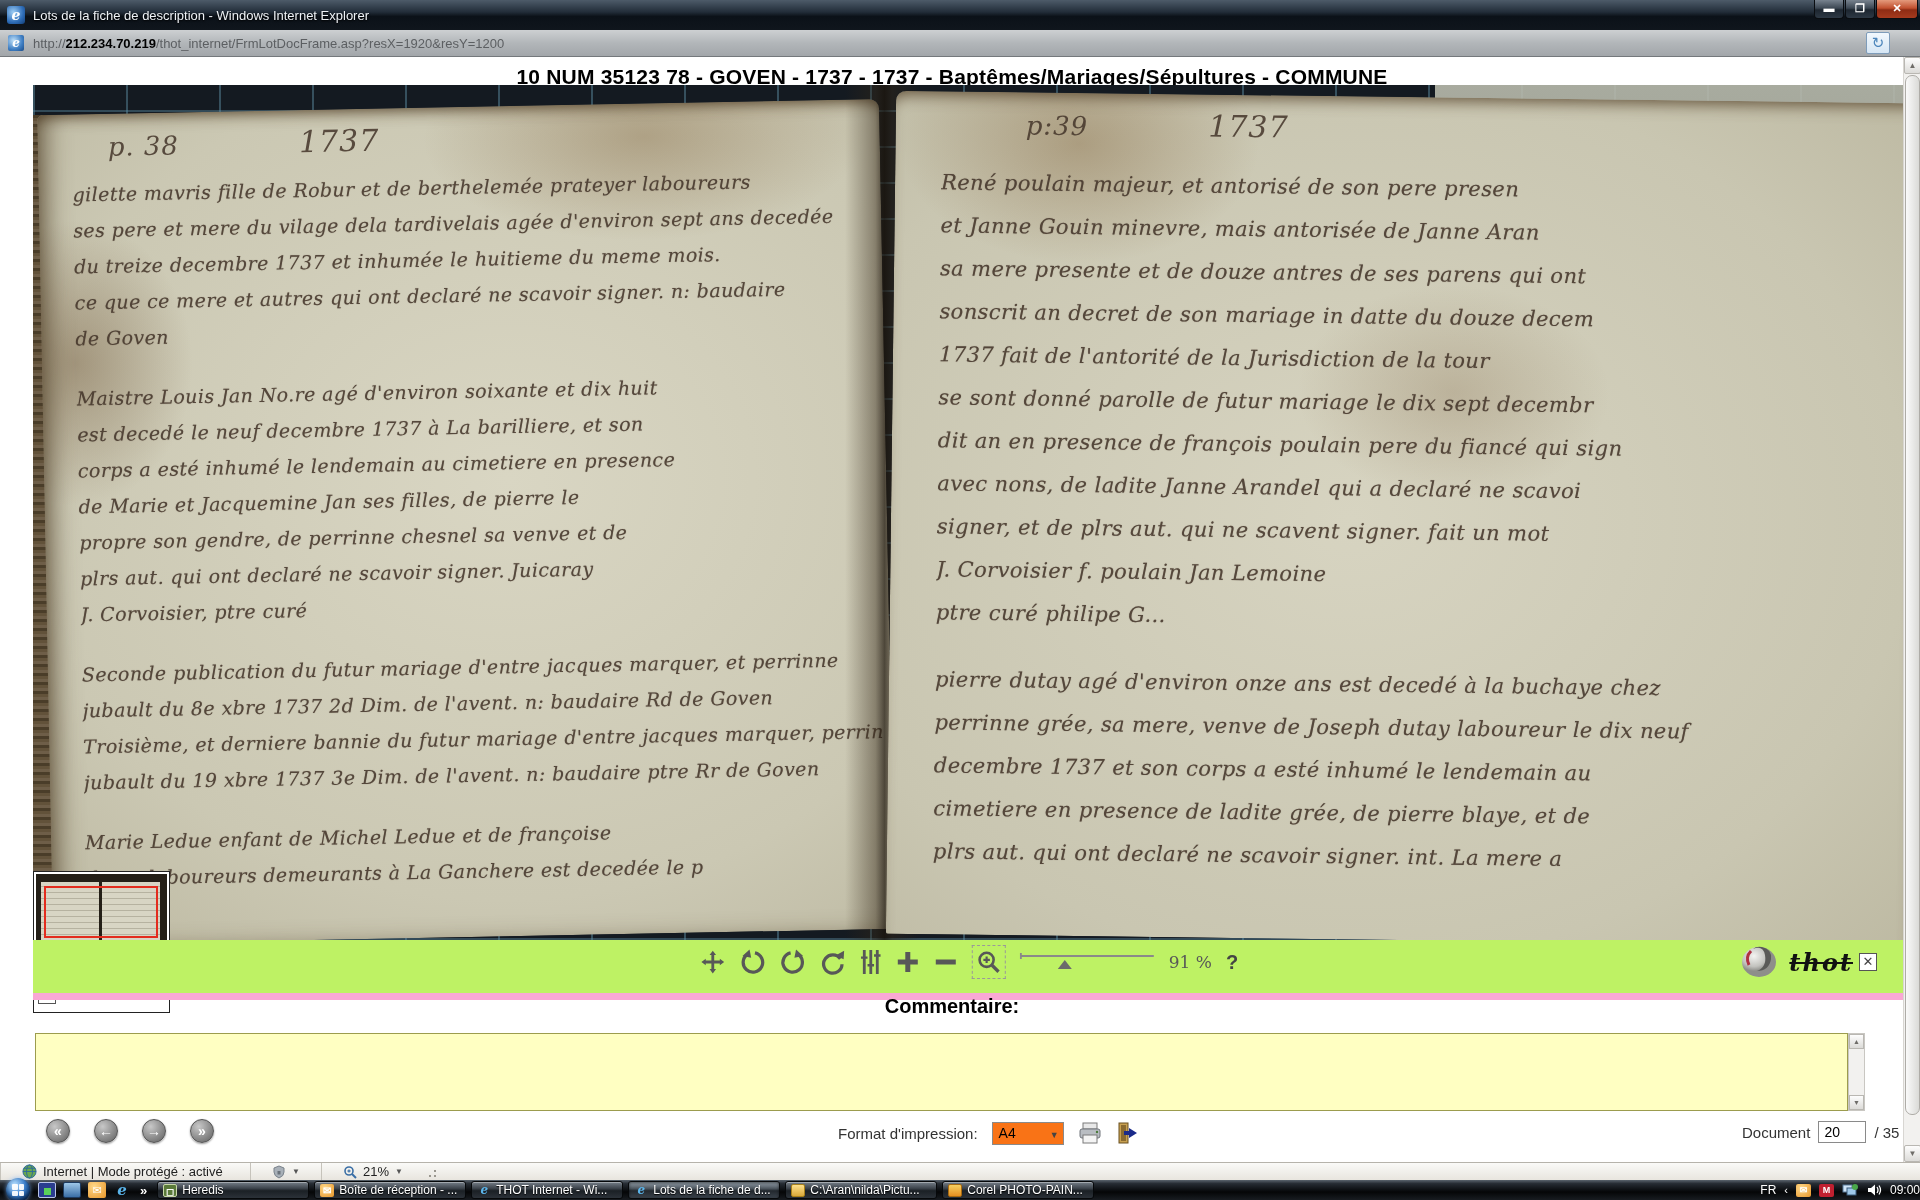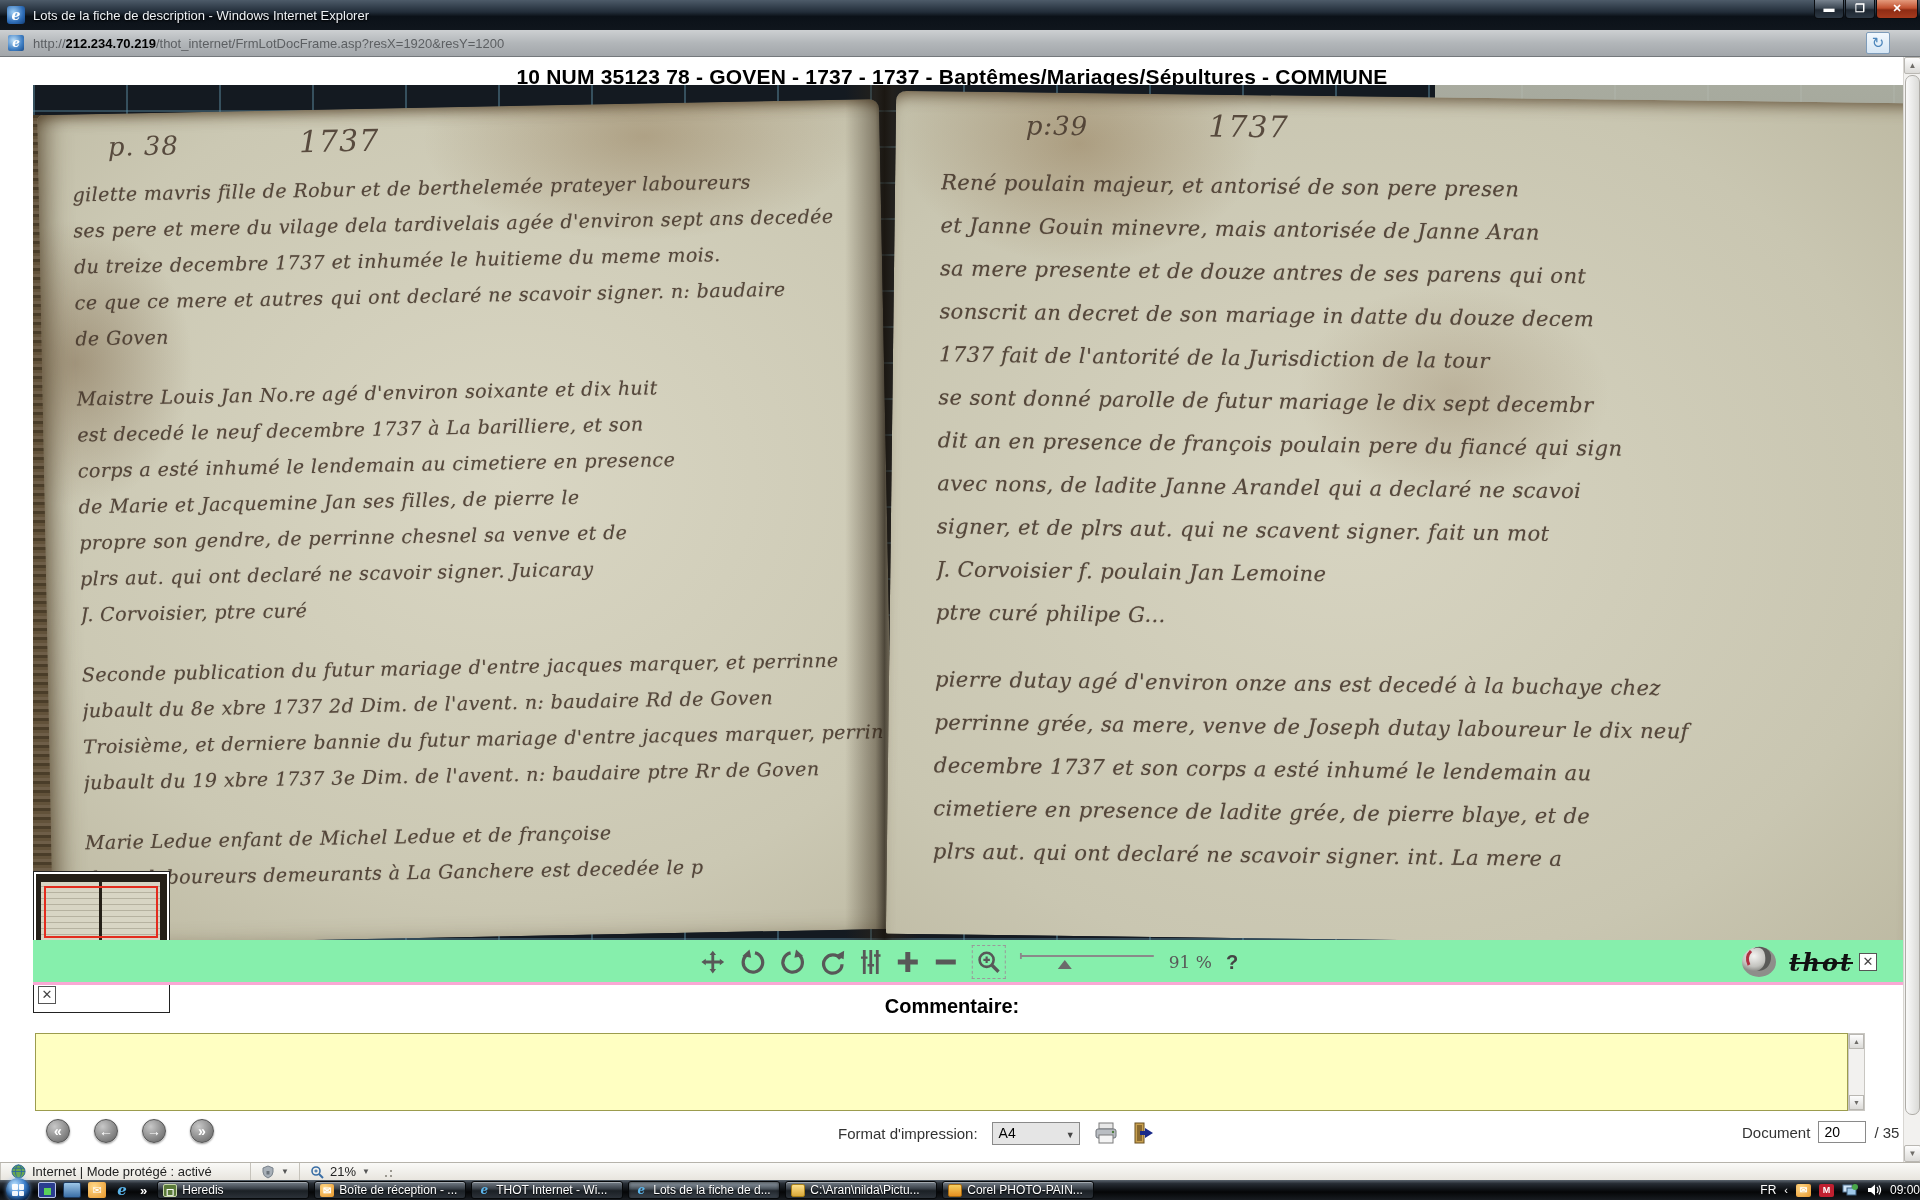--- a/index.html
+++ b/index.html
@@ -99,22 +99,22 @@
   .thumb-page { position:absolute; top:8px; bottom:6px; width:58px;
     background:repeating-linear-gradient(0deg,#d8d5c4 0 5px, #b6b2a0 5px 6px); }
   .tp-l { left:5px; } .tp-r { left:66px; }
   .thumb-rect { position:absolute; left:8px; top:12px; width:114px; height:52px;
     border:2px solid #e32c1e; }
   .thumb-close { position:absolute; left:4px; top:114px; }
   .xbox { width:18px; height:18px; border:1px solid #555; color:#444; font-size:13px;
     text-align:center; line-height:16px; background:#fff; }
 
   
-  .vtoolbar { position:absolute; left:0; top:855px; width:1872px; height:45px; background:#86efac;
-    border-bottom:3px solid #f9a8d4; }
+  .vtoolbar { position:absolute; left:0; top:855px; width:1872px; height:60px; background:#bef264;
+    border-bottom:7px solid #f9a8d4; }
   .vt-center { position:absolute; left:50%; top:0; transform:translateX(-50%); height:44px;
     display:flex; align-items:center; gap:14px; }
   .vt-ico { display:flex; align-items:center; justify-content:center; color:#585858; }
   .vt-txt { font-size:17px; color:#585858; font-family:"DejaVu Serif",serif; }
   .vt-help { font-size:20px; font-weight:bold; color:#444; }
   .zoom-region { border:1px dashed #9a9a9a; padding:3px; }
   .vt-right { position:absolute; right:28px; top:2px; display:flex; align-items:center; gap:6px; }
   .thot-word { font-family:"DejaVu Serif",serif; font-style:italic; font-weight:bold;
     font-size:24px; color:#111; letter-spacing:2px; text-decoration:line-through; }
 
@@ -130,35 +130,35 @@
   .ta-up { top:0; } .ta-down { bottom:0; }
 
   
   .nav-buttons { position:absolute; left:46px; top:1062px; display:flex; gap:24px; }
   .nav-btn { width:24px; height:24px; border-radius:50%;
     background:radial-gradient(circle at 35% 30%, #c8c8c8, #8d8d8d 55%, #5f5f5f);
     border:1px solid #555; color:#fff; font-size:14px; font-weight:bold; text-align:center;
     line-height:22px; box-shadow:0 1px 2px rgba(0,0,0,.4); }
   .format-area { position:absolute; left:838px; top:1064px; display:flex; align-items:center; gap:14px; }
   .format-label { font-size:15px; color:#333; }
-  .select { width:88px; height:23px; border:1px solid #8a8a8a; background:#e5e5e5; display:flex;
+  .select { width:72px; height:23px; border:1px solid #8a8a8a; background:#f97316; display:flex;
     align-items:center; font-size:14px; color:#000; padding-left:6px; position:relative; }
   .select .car { position:absolute; right:4px; top:7px; font-size:9px; color:#444; }
   .doc-area { position:absolute; left:1742px; top:1064px; display:flex; align-items:center; gap:8px; }
   .doc-label { font-size:15px; color:#333; }
   .doc-input { width:48px; height:22px; border:1px solid #8a8a8a; font-size:14px; padding-left:5px;
     font-family:"Liberation Sans",sans-serif; }
   .doc-total { font-size:15px; color:#333; }
 
   
   .statusbar { position:absolute; left:0; top:1162px; width:1920px; height:18px;
     background:linear-gradient(180deg,#fafaf8,#e8e5de); border-top:1px solid #b6b3ab;
     display:flex; align-items:center; font-size:13px; color:#222; }
   .sb-left { padding-left:8px; flex:1; }
-  .sb-seg { display:flex; align-items:center; gap:6px; padding:0 10px; height:100%;
+  .sb-seg { display:flex; align-items:center; gap:6px; padding:0 21px; height:100%;
     border-left:1px solid #c6c3bb; }
   .sb-zone { width:250px; }
   .grip { width:14px; height:14px; margin-right:1px;
     background:
      radial-gradient(circle 1.5px at 11px 11px,#9a978f 95%,transparent),
      radial-gradient(circle 1.5px at 11px 6px,#9a978f 95%,transparent),
      radial-gradient(circle 1.5px at 6px 11px,#9a978f 95%,transparent); }
 
   
   .taskbar { position:absolute; left:0; top:1180px; width:1920px; height:20px;

